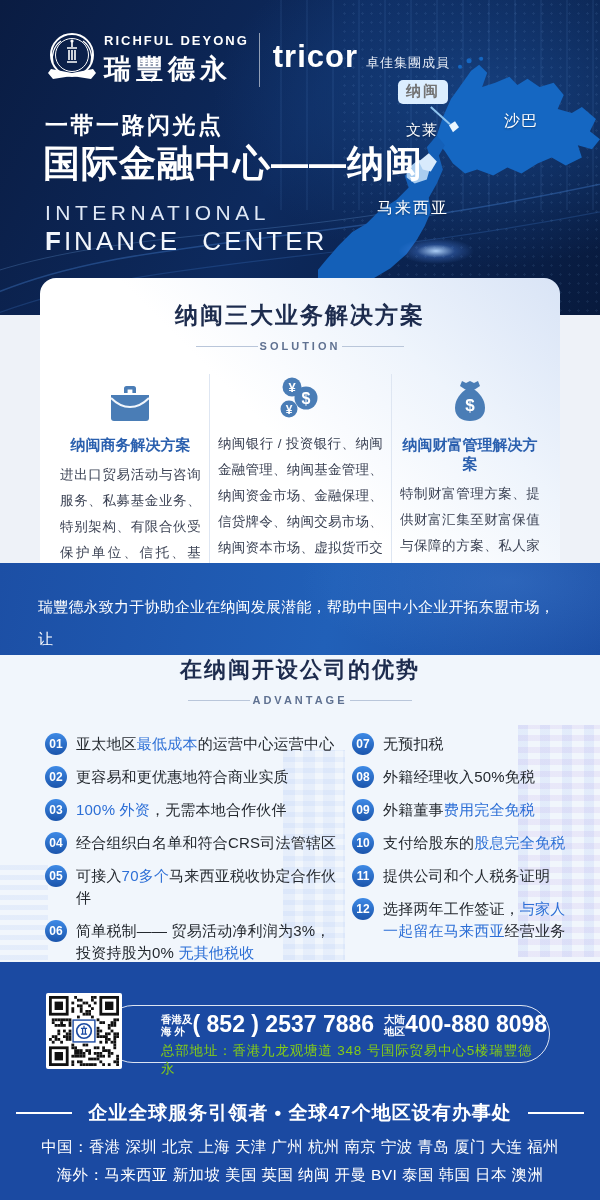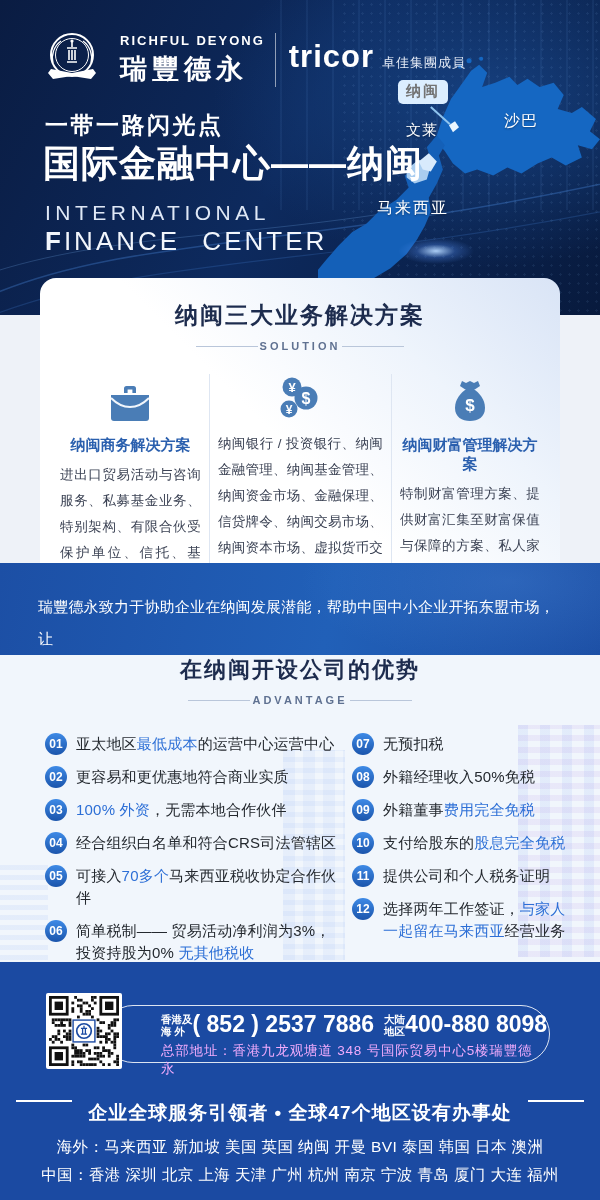--- a/index.html
+++ b/index.html
@@ -18,21 +18,21 @@
   .dots{position:absolute;right:0;top:0;width:260px;height:315px;
     background-image:radial-gradient(rgba(150,200,255,.5) 1px,transparent 1.4px);
     background-size:9px 9px;opacity:.16}
   .streaks{position:absolute;right:0;top:0;width:320px;height:210px;
     background:repeating-linear-gradient(90deg,rgba(120,180,255,.14) 0 2px,transparent 2px 26px);opacity:.5}
   .swoosh{position:absolute;left:0;top:0}
   .flare{position:absolute;left:398px;top:238px;width:76px;height:26px;border-radius:50%;
     background:radial-gradient(closest-side,rgba(180,215,255,.95),rgba(90,150,255,.3),transparent)}
 
   .logo-row{position:absolute;left:40px;top:28px;display:flex;align-items:center}
-  .brand{margin-left:16px}
+  .brand{margin-left:0}
   .brand-en{font-size:13px;font-weight:700;letter-spacing:2px;color:#fff}
   .brand-cn{font-size:27px;font-weight:700;letter-spacing:5px;color:#fff;margin-top:3px}
   .logo-divider{width:1px;height:54px;background:rgba(255,255,255,.55);margin:0 13px 0 10px}
   .partner{display:flex;align-items:flex-end;padding-bottom:6px}
   .partner-name{font-size:31px;color:#fff;font-weight:600;letter-spacing:1px;line-height:30px}
   .partner-sub{font-size:13px;color:#e8eef8;margin-left:8px;letter-spacing:1px;line-height:18px}
 
   .subtitle{position:absolute;left:45px;top:110px;font-size:23px;font-weight:700;color:#fff;letter-spacing:2.5px}
   .main-title{position:absolute;left:43px;top:139px;font-size:37px;font-weight:900;color:#fff;letter-spacing:1px}
   .en1{position:absolute;left:45px;top:201px;font-size:21px;color:#dfe8f6;letter-spacing:4.5px;font-weight:400}
@@ -93,23 +93,23 @@
 
   
   .footer{position:absolute;left:0;top:962px;width:600px;height:238px;background:var(--footer-blue)}
   .pill{position:absolute;left:104px;top:43px;width:446px;height:58px;
     border:1px solid rgba(255,255,255,.85);border-radius:30px}
   .pill-inner{position:absolute;left:56px;top:5px;right:4px}
   .phone-row{display:flex;align-items:center;white-space:nowrap}
   .phone-label{font-size:10.5px;color:#fff;line-height:12px;font-weight:700}
   .phone-num{font-size:23px;font-weight:700;color:#fff}
   .phone-divider{width:2px;height:24px;background:#fff;margin:0 5px}
-  .address{margin-top:4px;font-size:13.5px;color:#f0abfc;letter-spacing:.8px}
+  .address{margin-top:4px;font-size:13.5px;color:#84cc16;letter-spacing:.8px}
   .qr-box{position:absolute;left:46px;top:31px;width:76px;height:76px;background:#fff;padding:3px;border-radius:2px}
-  .slogan-row{position:absolute;left:0;top:138px;width:100%;display:flex;justify-content:center;gap:16px}
+  .slogan-row{position:absolute;left:0;top:138px;width:100%;display:flex;align-items:center;justify-content:center;gap:16px}
   .slogan-row .line{width:56px;height:2px;background:#fff}
   .slogan{font-size:19px;font-weight:700;letter-spacing:1px;color:#fff}
   .offices{position:absolute;left:18px;right:18px;top:171px;text-align:center;color:#fff;
     font-size:15.5px;letter-spacing:.4px;line-height:28px}
 </style>
 </head>
 <body>
 
 <div class="page">
 
@@ -472,18 +472,18 @@
           <circle cx="12.5" cy="12.5" r="2.6" fill="none" stroke="#1b4aa2" stroke-width="0.6"></circle>
           <path d="M11.4 11.6h2.2M11.4 13.6h2.2M12 11.6v2M13 11.6v2M12.5 10.6v1" stroke="#1b4aa2" stroke-width="0.45" fill="none"></path>
         </svg>
     </div>
     <div class="slogan-row">
       <span class="line"></span>
       <span class="slogan">企业全球服务引领者 • 全球47个地区设有办事处</span>
       <span class="line"></span>
     </div>
     <div class="offices">
+      <div>中国：香港 深圳 北京 上海 天津 广州 杭州 南京 宁波 青岛 厦门 大连 福州</div>
       <div>海外：马来西亚 新加坡 美国 英国 纳闽 开曼 BVI 泰国 韩国 日本 澳洲</div>
-      <div>中国：香港 深圳 北京 上海 天津 广州 杭州 南京 宁波 青岛 厦门 大连 福州</div>
     </div>
   </div>
 
 </div>
 
 </body></html>

